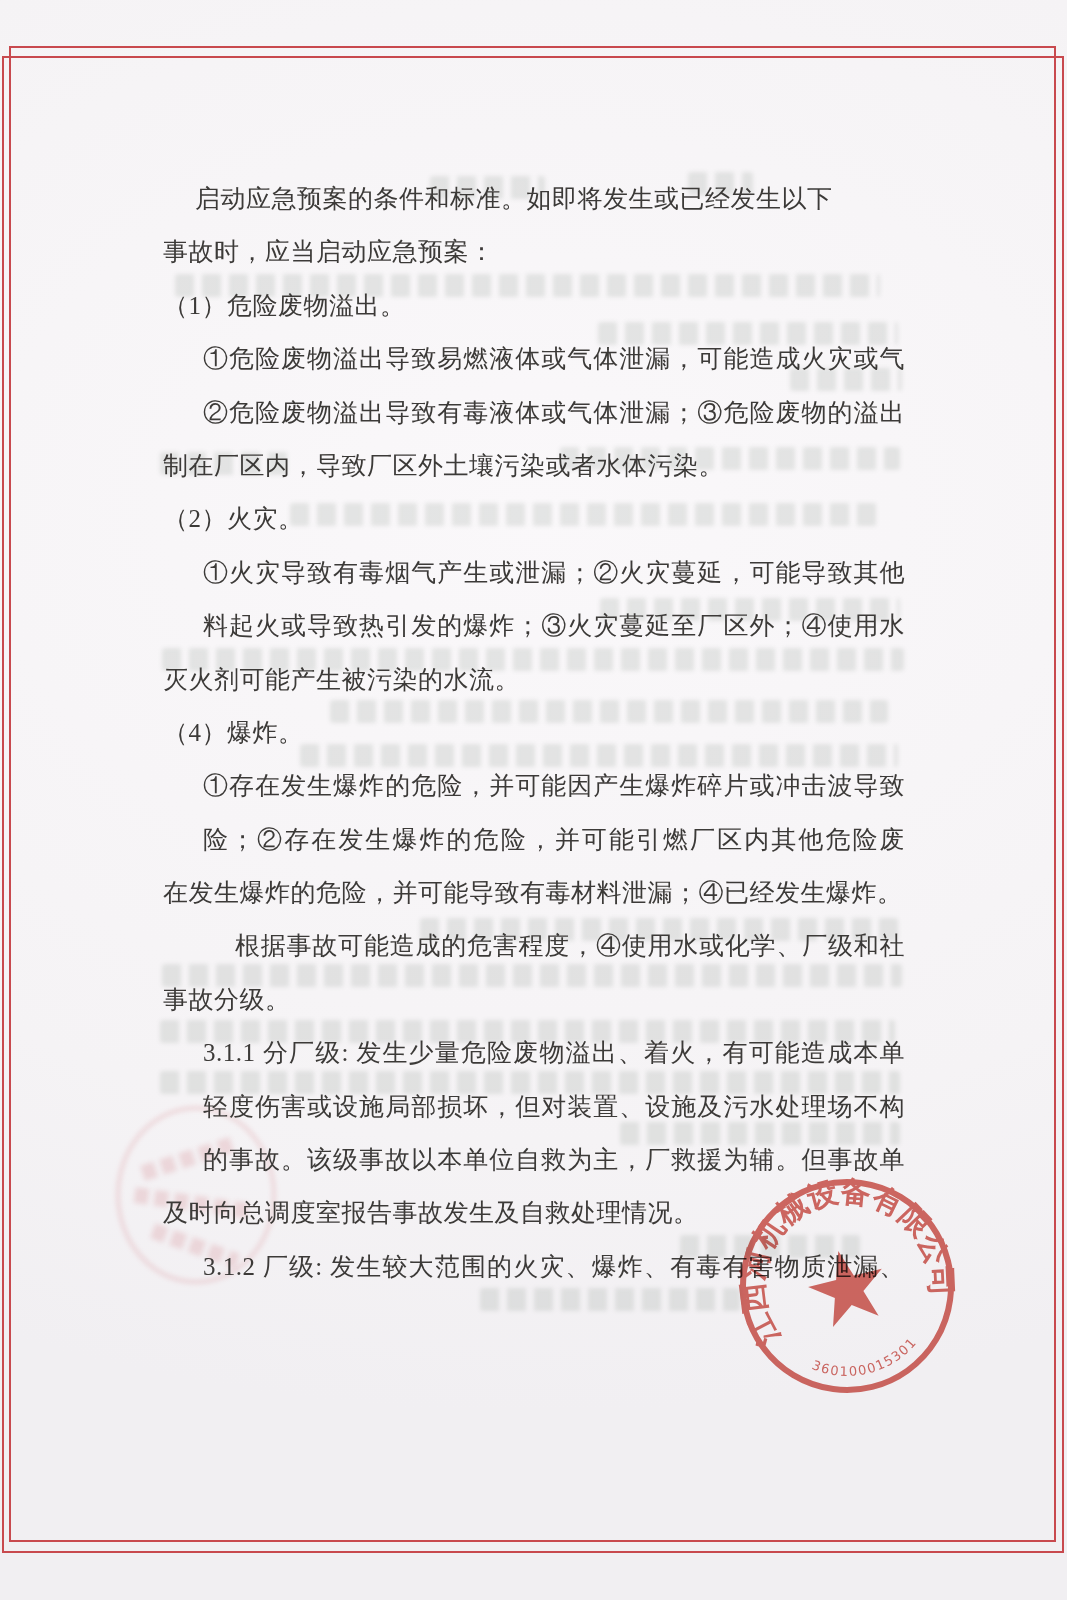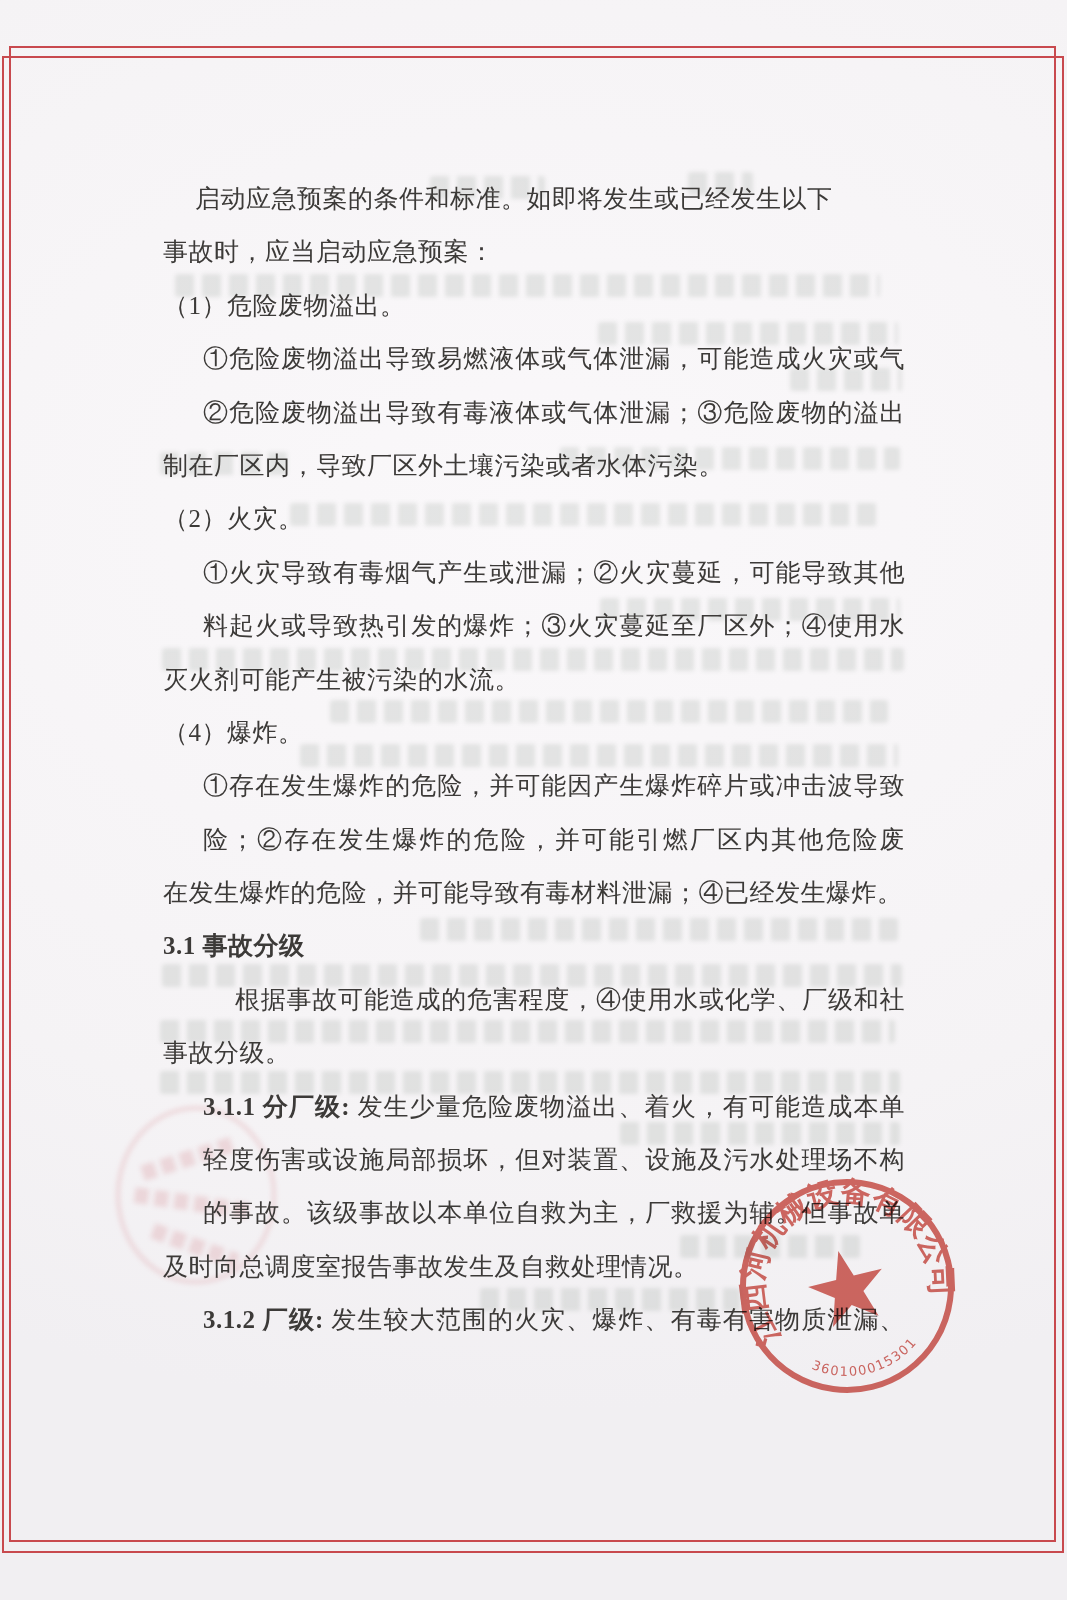--- a/index.html
+++ b/index.html
@@ -30,21 +30,21 @@
   }
   
   .doc{
     position:absolute;left:163px;top:172px;width:742px;color:#3c3a38;
     font-size:25px;letter-spacing:0.5px;
   }
   .line{height:53.4px;line-height:53.4px;overflow:hidden;text-align:left;}
   .line.justify{text-align:justify;text-align-last:justify;text-justify:inter-character;margin-left:40px;}
   .line.indent{text-indent:32px;}
   .line.bold{font-weight:bold;}
-  .line b{font-weight:bold;}
+  .line b{font-weight:normal;}
   
   .stamp{
     position:absolute;left:735px;top:1174px;width:224px;height:224px;
     transform:rotate(-14deg);mix-blend-mode:multiply;opacity:.82;
   }
 </style>
 </head>
 <body>
 
 <div class="frame frame-inner" style="border-color: rgb(200, 73, 78);"></div>
@@ -84,21 +84,20 @@
     <div class="line justify">②危险废物溢出导致有毒液体或气体泄漏；③危险废物的溢出不能控</div>
     <div class="line">制在厂区内，导致厂区外土壤污染或者水体污染。</div>
     <div class="line">（2）火灾。</div>
     <div class="line justify">①火灾导致有毒烟气产生或泄漏；②火灾蔓延，可能导致其他区域材</div>
     <div class="line justify">料起火或导致热引发的爆炸；③火灾蔓延至厂区外；④使用水或化学</div>
     <div class="line">灭火剂可能产生被污染的水流。</div>
     <div class="line">（4）爆炸。</div>
     <div class="line justify">①存在发生爆炸的危险，并可能因产生爆炸碎片或冲击波导致安全风</div>
     <div class="line justify">险；②存在发生爆炸的危险，并可能引燃厂区内其他危险废物；③存</div>
     <div class="line">在发生爆炸的危险，并可能导致有毒材料泄漏；④已经发生爆炸。</div>
-    <div class="line bold">3.1 事故分级</div>
     <div class="line indent justify">根据事故可能造成的危害程度，④使用水或化学、厂级和社区级三</div>
     <div class="line">事故分级。</div>
     <div class="line justify"><b>3.1.1 分厂级: </b>发生少量危险废物溢出、着火，有可能造成本单位人员</div>
     <div class="line justify">轻度伤害或设施局部损坏，但对装置、设施及污水处理场不构成威胁</div>
     <div class="line justify">的事故。该级事故以本单位自救为主，厂救援为辅。但事故单位必须</div>
     <div class="line">及时向总调度室报告事故发生及自救处理情况。</div>
     <div class="line justify"><b>3.1.2 厂级: </b>发生较大范围的火灾、爆炸、有毒有害物质泄漏、特种设</div>
   </div>
 
 <svg class="stamp" viewBox="0 0 224 224">

